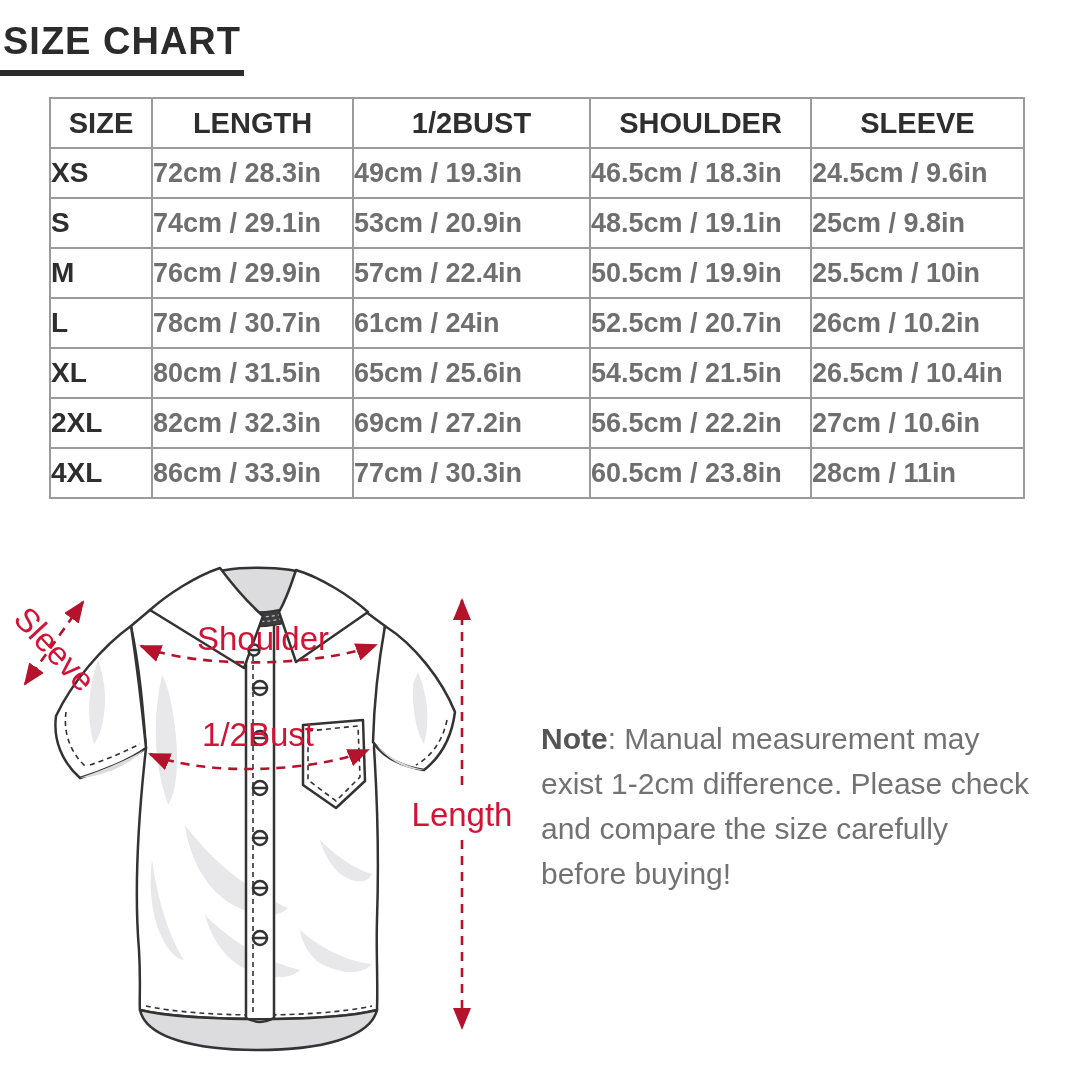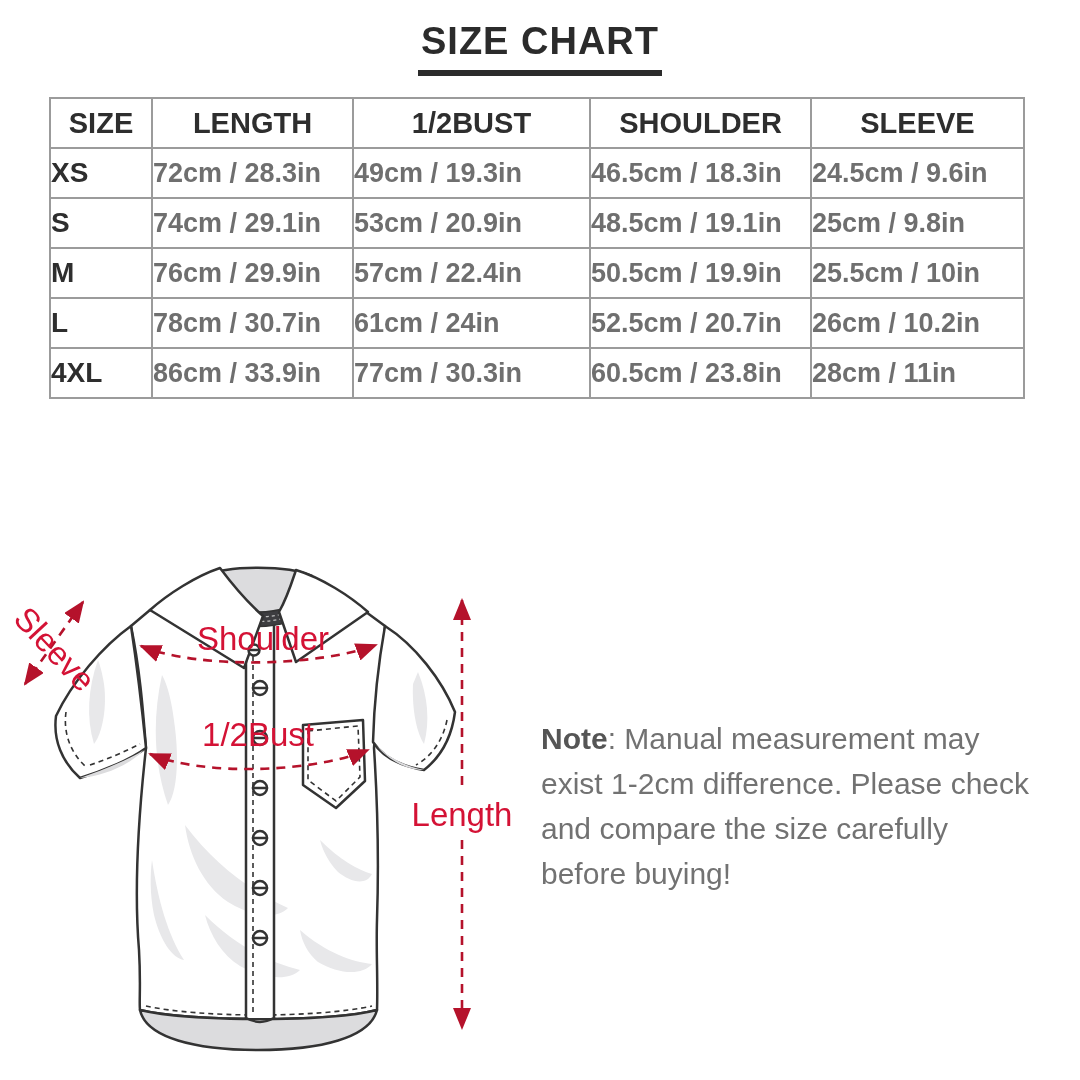--- a/index.html
+++ b/index.html
@@ -1,21 +1,21 @@
 <!DOCTYPE html>
 <html style="--arrow-red: #b5122b; --label-red: #d41235; --outline: #333333; --shading: #e8e8ea;"><head>
 <meta charset="utf-8">
 <style>
   html,body{margin:0;padding:0;background:#fff;}
   .canvas{
     position:relative;width:1080px;height:1080px;background:#ffffff;
     font-family:"Liberation Sans",sans-serif;overflow:hidden;
   }
   
-  .title-wrap{position:absolute;top:20px;left:0;width:100%;text-align:center;}
+  .title-wrap{position:absolute;top:20px;left:0;width:100%;text-align:left;}
   .title{
     display:inline-block;font-size:38px;font-weight:bold;color:#2b2b2b;
     letter-spacing:1px;padding:0 3px 7px 3px;border-bottom:6px solid #2b2b2b;
   }
   
   table.size-table{
     position:absolute;left:49px;top:97px;width:974px;
     border-collapse:collapse;table-layout:fixed;
   }
   .size-table th,.size-table td{
@@ -98,20 +98,34 @@
         <td>25.5cm / 10in</td>
       </tr>
       <tr>
         <td class="size-col">L</td>
         <td>78cm / 30.7in</td>
         <td>61cm / 24in</td>
         <td>52.5cm / 20.7in</td>
         <td>26cm / 10.2in</td>
       </tr>
       <tr>
+        <td class="size-col">XL</td>
+        <td>80cm / 31.5in</td>
+        <td>65cm / 25.6in</td>
+        <td>54.5cm / 21.5in</td>
+        <td>26.5cm / 10.4in</td>
+      </tr>
+      <tr>
+        <td class="size-col">2XL</td>
+        <td>82cm / 32.3in</td>
+        <td>69cm / 27.2in</td>
+        <td>56.5cm / 22.2in</td>
+        <td>27cm / 10.6in</td>
+      </tr>
+      <tr>
         <td class="size-col">4XL</td>
         <td>86cm / 33.9in</td>
         <td>77cm / 30.3in</td>
         <td>60.5cm / 23.8in</td>
         <td>28cm / 11in</td>
       </tr>
     </tbody>
   </table>
 
   <div class="diagram">

